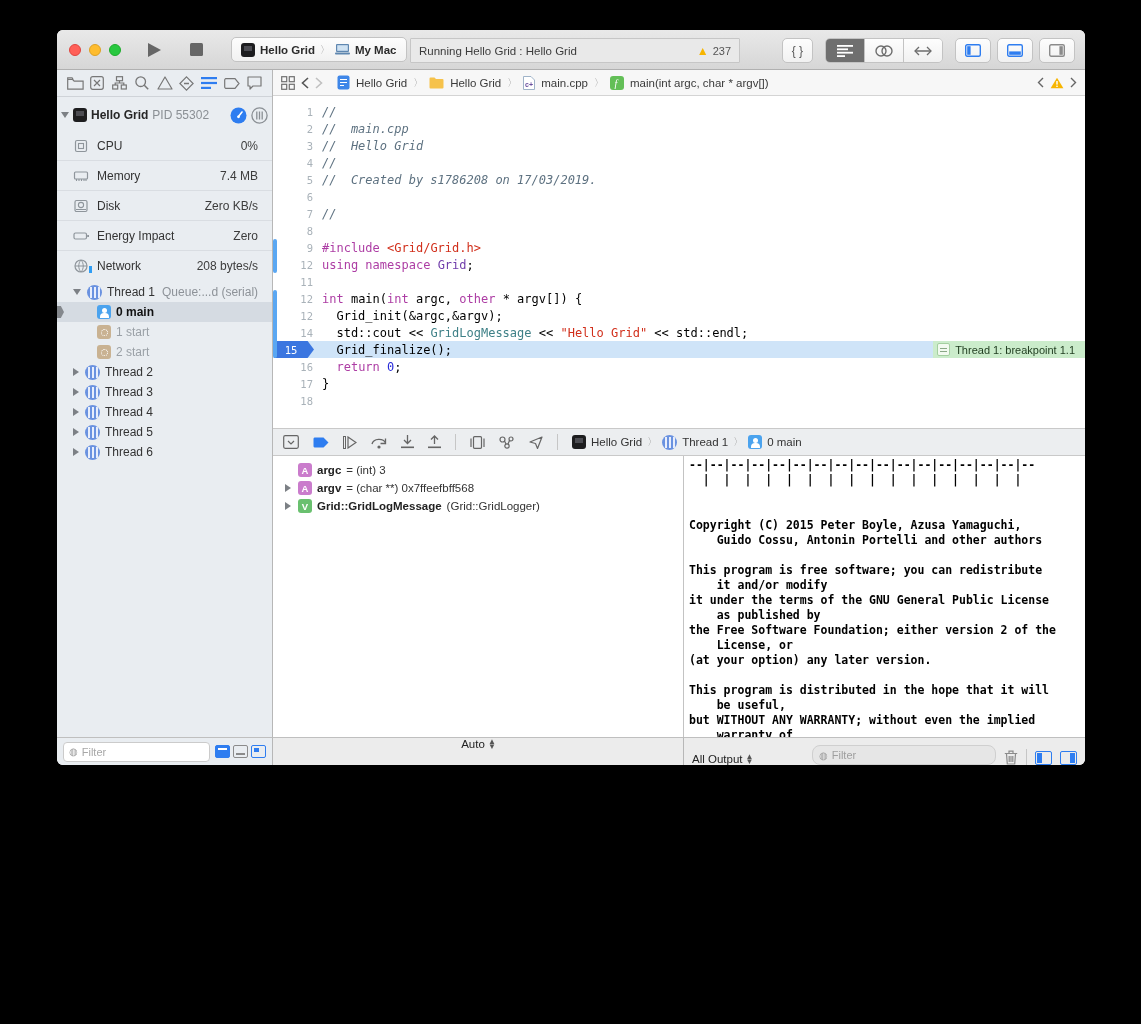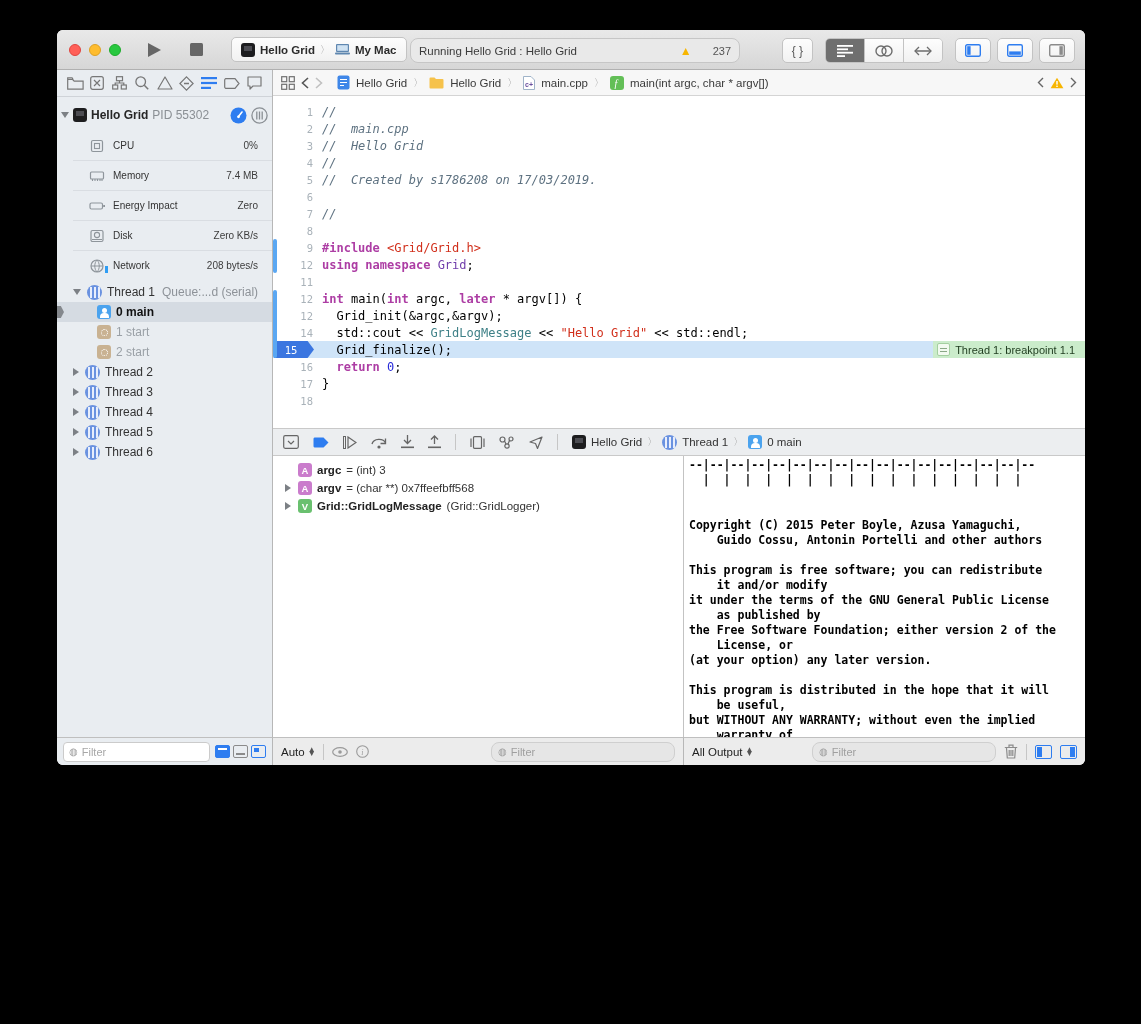--- a/index.html
+++ b/index.html
@@ -20,22 +20,22 @@
   .tb-icon-btn{display:flex;align-items:center;justify-content:center;cursor:default;}
   .run-btn{margin-left:26px;}
   .stop-btn{margin-left:28px;}
   .scheme-btn{margin-left:28px;height:23px;background:linear-gradient(#fdfdfd,#f1f1f1);
               border:1px solid #c3c3c3;border-radius:5px;display:flex;align-items:center;
               padding:0 9px;gap:5px;font-size:11.5px;color:#2b2b2b;}
   .crumb-sep{color:#9a9a9a;font-size:10px;}
   .appicon-sm{width:14px;height:14px;border-radius:3px;background:#1d1d1f;position:relative;flex:none;}
   .appicon-sm:after{content:"";position:absolute;left:3px;top:3px;width:8px;height:5px;background:#4c4c52;}
   .status-box{position:absolute;left:353px;top:8px;width:330px;height:25px;background:#e9e9e9;
-              border:1px solid #c6c6c6;border-radius:8px;display:flex;align-items:center;
-              padding:0 8px;box-sizing:border-box;font-size:11.5px;color:#3c3c3c;gap:17px;}
+              border:1px solid #c6c6c6;border-radius:1px;display:flex;align-items:center;
+              padding:0 8px;box-sizing:border-box;font-size:11.5px;color:#3c3c3c;}
   .status-spacer{flex:1;}
   .warn-tri{color:#f7b500;font-size:12px;margin-right:4px;}
   .warn-count{color:#555;font-size:11px;}
   .right-tools{position:absolute;right:10px;top:8px;display:flex;align-items:center;gap:12px;}
   .tool-btn{height:23px;background:linear-gradient(#fdfdfd,#f1f1f1);border:1px solid #c3c3c3;
             border-radius:5px;display:flex;align-items:center;justify-content:center;
             padding:0 9px;color:#5a5a5a;font-size:12px;}
   .seg-group{display:flex;height:23px;border:1px solid #c3c3c3;border-radius:5px;overflow:hidden;}
   .seg{width:38px;display:flex;align-items:center;justify-content:center;
        background:linear-gradient(#fdfdfd,#f1f1f1);border-right:1px solid #c3c3c3;}
@@ -55,21 +55,21 @@
                font-size:12px;color:#262626;}
   .process-row b{font-weight:700;}
   .pid{color:#8a8f94;font-weight:400;}
   .disc{width:0;height:0;border-left:6px solid #7c8085;border-top:4px solid transparent;
         border-bottom:4px solid transparent;flex:none;}
   .disc.open{border-left:4px solid transparent;border-right:4px solid transparent;
              border-top:6px solid #7c8085;border-bottom:none;width:0;}
   .proc-spacer{flex:1;}
   .gauges{margin-top:4px;}
   .gauge-row{height:29px;display:flex;align-items:center;padding:0 14px 0 16px;gap:8px;
-             font-size:10px;color:#333;border-top:1px solid #d9dde2;margin-left:16px;}
+             font-size:12px;color:#333;border-top:1px solid #d9dde2;}
   .gauge-row:first-child{border-top:none;}
   .gauge-label{font-weight:500;}
   .gauge-val{margin-left:auto;color:#3c3c3c;}
   .gauge-ic{position:relative;width:16px;height:16px;flex:none;}
   .netbar{position:absolute;left:16px;width:3px;height:7px;background:#2f9df4;margin-top:-8px;}
   .threads{margin-top:2px;position:relative;}
   .t-row{height:20px;display:flex;align-items:center;gap:5px;font-size:12px;color:#333;padding-left:16px;}
   .t-row .disc{margin-right:1px;}
   .t-row.child{padding-left:40px;}
   .t-row.sel{background:#d5dbe2;font-weight:700;color:#111;}
@@ -107,21 +107,21 @@
             clip-path:polygon(0 0,84% 0,100% 50%,84% 100%,0 100%);color:#fff;
             font:10.5px "DejaVu Sans Mono",monospace;display:flex;align-items:center;justify-content:center;
             padding-right:6px;box-sizing:border-box;}
   .bp-note{position:absolute;right:0;top:0;height:17px;background:#cbeccb;display:flex;align-items:center;
            gap:5px;padding:0 10px 0 4px;font-size:11px;color:#1e3b1e;}
   .bp-note .mini{width:13px;height:13px;background:#f2faf0;border:1px solid #a4cfa0;border-radius:2px;
                  display:flex;flex-direction:column;justify-content:center;gap:2px;align-items:center;box-sizing:border-box;}
   .bp-note .mini i{display:block;width:7px;height:1px;background:#8aa886;}
   .chg{position:absolute;left:0;width:4px;background:#5aa7f2;border-radius:2px;}
   .com{color:#5d7180;font-style:italic;}
-  .kw{color:#ad3da4;font-weight:bold;}
+  .kw{color:#ad3da4;}
   .str{color:#d12f1b;}
   .num{color:#272ad8;}
   .typ{color:#703daa;}
   .glob{color:#3e8087;}
 
   
   .debugbar{position:absolute;left:216px;top:398px;right:0;height:28px;background:#eceef0;
             border-top:1px solid #c9c9c9;border-bottom:1px solid #c9c9c9;display:flex;align-items:center;
             padding:0 10px;gap:14px;box-sizing:border-box;font-size:11.5px;color:#333;}
   .dbg-sep{width:1px;height:16px;background:#c6c6c6;}
@@ -139,23 +139,23 @@
   .vname{font-weight:700;}
   .vval{color:#333;}
   .console-panel{position:absolute;left:627px;top:426px;right:0;bottom:28px;background:#fff;overflow:hidden;}
   .console-pre{margin:0;padding:2px 0 0 5px;font:700 11.5px "DejaVu Sans Mono",monospace;
                line-height:15px;color:#000;white-space:pre;}
   .lldb{color:#1f7199;}
 
   
   .vars-bottombar{position:absolute;left:216px;bottom:0;width:411px;height:28px;background:#ececec;
                   border-top:1px solid #bfbfbf;border-right:1px solid #b7b7b7;display:flex;align-items:center;
-                  padding:0 8px;gap:8px;box-sizing:border-box;font-size:11.5px;color:#222;}
+                  padding:0 8px;gap:8px;box-sizing:border-box;font-size:11.5px;color:#222;flex-direction:column;}
   .console-bottombar{position:absolute;left:627px;bottom:0;right:0;height:28px;background:#ececec;
-                     border-top:1px solid #bfbfbf;display:flex;align-items:center;padding:0 8px;gap:8px;
+                     border-top:1px solid #bfbfbf;display:flex;align-items:flex-end;padding:0 8px;gap:8px;
                      box-sizing:border-box;font-size:11.5px;color:#222;}
   .updown{font-size:8px;color:#555;letter-spacing:-1px;display:inline-flex;flex-direction:column;line-height:4.5px;margin-left:3px;vertical-align:middle;}
   .gray-ic{color:#9a9a9a;}
   .bb-filter{width:170px;height:18px;background:#e6e6e6;border:1px solid #cfcfcf;border-radius:8px;
              display:flex;align-items:center;padding:0 6px;gap:4px;}
   .bb-filter .ph{color:#9f9f9f;font-size:11px;}
   .pane-tgl{width:17px;height:14px;border:1.5px solid #2e7df0;border-radius:2px;position:relative;box-sizing:border-box;}
   .pane-tgl.leftfill:before{content:"";position:absolute;left:1px;top:1px;bottom:1px;width:5px;background:#2e7df0;}
   .pane-tgl.rightfill:before{content:"";position:absolute;right:1px;top:1px;bottom:1px;width:5px;background:#2e7df0;}
   .nav3{display:flex;gap:3px;align-items:center;}
@@ -356,38 +356,38 @@
               <svg width="16" height="16" viewBox="0 0 16 16">
                 <rect x="1.5" y="4" width="13" height="7" rx="1" fill="none" stroke="#8e959b" stroke-width="1.2"></rect>
                 <path d="M3.5 11 V13 M6 11 V13 M8.5 11 V13 M11 11 V13 M13 11 V13" stroke="#8e959b" stroke-width="1.1"></path>
               </svg>
             </span>
             <span class="gauge-label">Memory</span>
             <span class="gauge-val">7.4 MB</span>
           </div>
           <div class="gauge-row">
             <span class="gauge-ic">
-              <svg width="17" height="16" viewBox="0 0 17 16">
-                <rect x="1" y="5" width="12.5" height="6" rx="1.5" fill="none" stroke="#8e959b" stroke-width="1.2"></rect>
-                <rect x="14.2" y="7" width="1.8" height="2" fill="#8e959b"></rect>
-              </svg>
-            </span>
-            <span class="gauge-label">Energy Impact</span>
-            <span class="gauge-val">Zero</span>
-          </div>
-          <div class="gauge-row">
-            <span class="gauge-ic">
               <svg width="16" height="16" viewBox="0 0 16 16">
                 <rect x="2" y="2.5" width="12" height="11" rx="1.5" fill="none" stroke="#8e959b" stroke-width="1.2"></rect>
                 <circle cx="8" cy="7" r="2.6" fill="none" stroke="#8e959b" stroke-width="1.1"></circle>
                 <path d="M3 11.5 H13" stroke="#8e959b" stroke-width="1.1"></path>
               </svg>
             </span>
             <span class="gauge-label">Disk</span>
             <span class="gauge-val">Zero KB/s</span>
+          </div>
+          <div class="gauge-row">
+            <span class="gauge-ic">
+              <svg width="17" height="16" viewBox="0 0 17 16">
+                <rect x="1" y="5" width="12.5" height="6" rx="1.5" fill="none" stroke="#8e959b" stroke-width="1.2"></rect>
+                <rect x="14.2" y="7" width="1.8" height="2" fill="#8e959b"></rect>
+              </svg>
+            </span>
+            <span class="gauge-label">Energy Impact</span>
+            <span class="gauge-val">Zero</span>
           </div>
           <div class="gauge-row">
             <span class="gauge-ic">
               <svg width="16" height="16" viewBox="0 0 16 16">
                 <circle cx="8" cy="8" r="6" fill="none" stroke="#8e959b" stroke-width="1.2"></circle>
                 <path d="M2 8 H14 M8 2 C5 5 5 11 8 14 C11 11 11 5 8 2" fill="none" stroke="#8e959b" stroke-width="1"></path>
               </svg>
               <span class="netbar"></span>
             </span>
             <span class="gauge-label">Network</span>
@@ -548,21 +548,21 @@
           <div class="cl">
             <span class="ln">12</span>
             <span class="code"><span class="kw">using</span><span> </span><span class="kw">namespace</span><span> </span><span class="typ">Grid</span><span>;</span></span>
           </div>
           <div class="cl">
             <span class="ln">11</span>
             <span class="code"></span>
           </div>
           <div class="cl">
             <span class="ln">12</span>
-            <span class="code"><span class="kw">int</span><span> main(</span><span class="kw">int</span><span> argc, </span><span class="kw">later</span><span> * argv[]) {</span></span>
+            <span class="code"><span class="kw">int</span><span> main(</span><span class="kw">int</span><span> argc, </span><span class="kw">other</span><span> * argv[]) {</span></span>
           </div>
           <div class="cl">
             <span class="ln">12</span>
             <span class="code"><span>  Grid_init(&amp;argc,&amp;argv);</span></span>
           </div>
           <div class="cl">
             <span class="ln">14</span>
             <span class="code"><span>  std::cout &lt;&lt; </span><span class="glob">GridLogMessage</span><span> &lt;&lt; </span><span class="str">"Hello Grid"</span><span> &lt;&lt; std::endl;</span></span>
           </div>
           <div class="cl hl">

